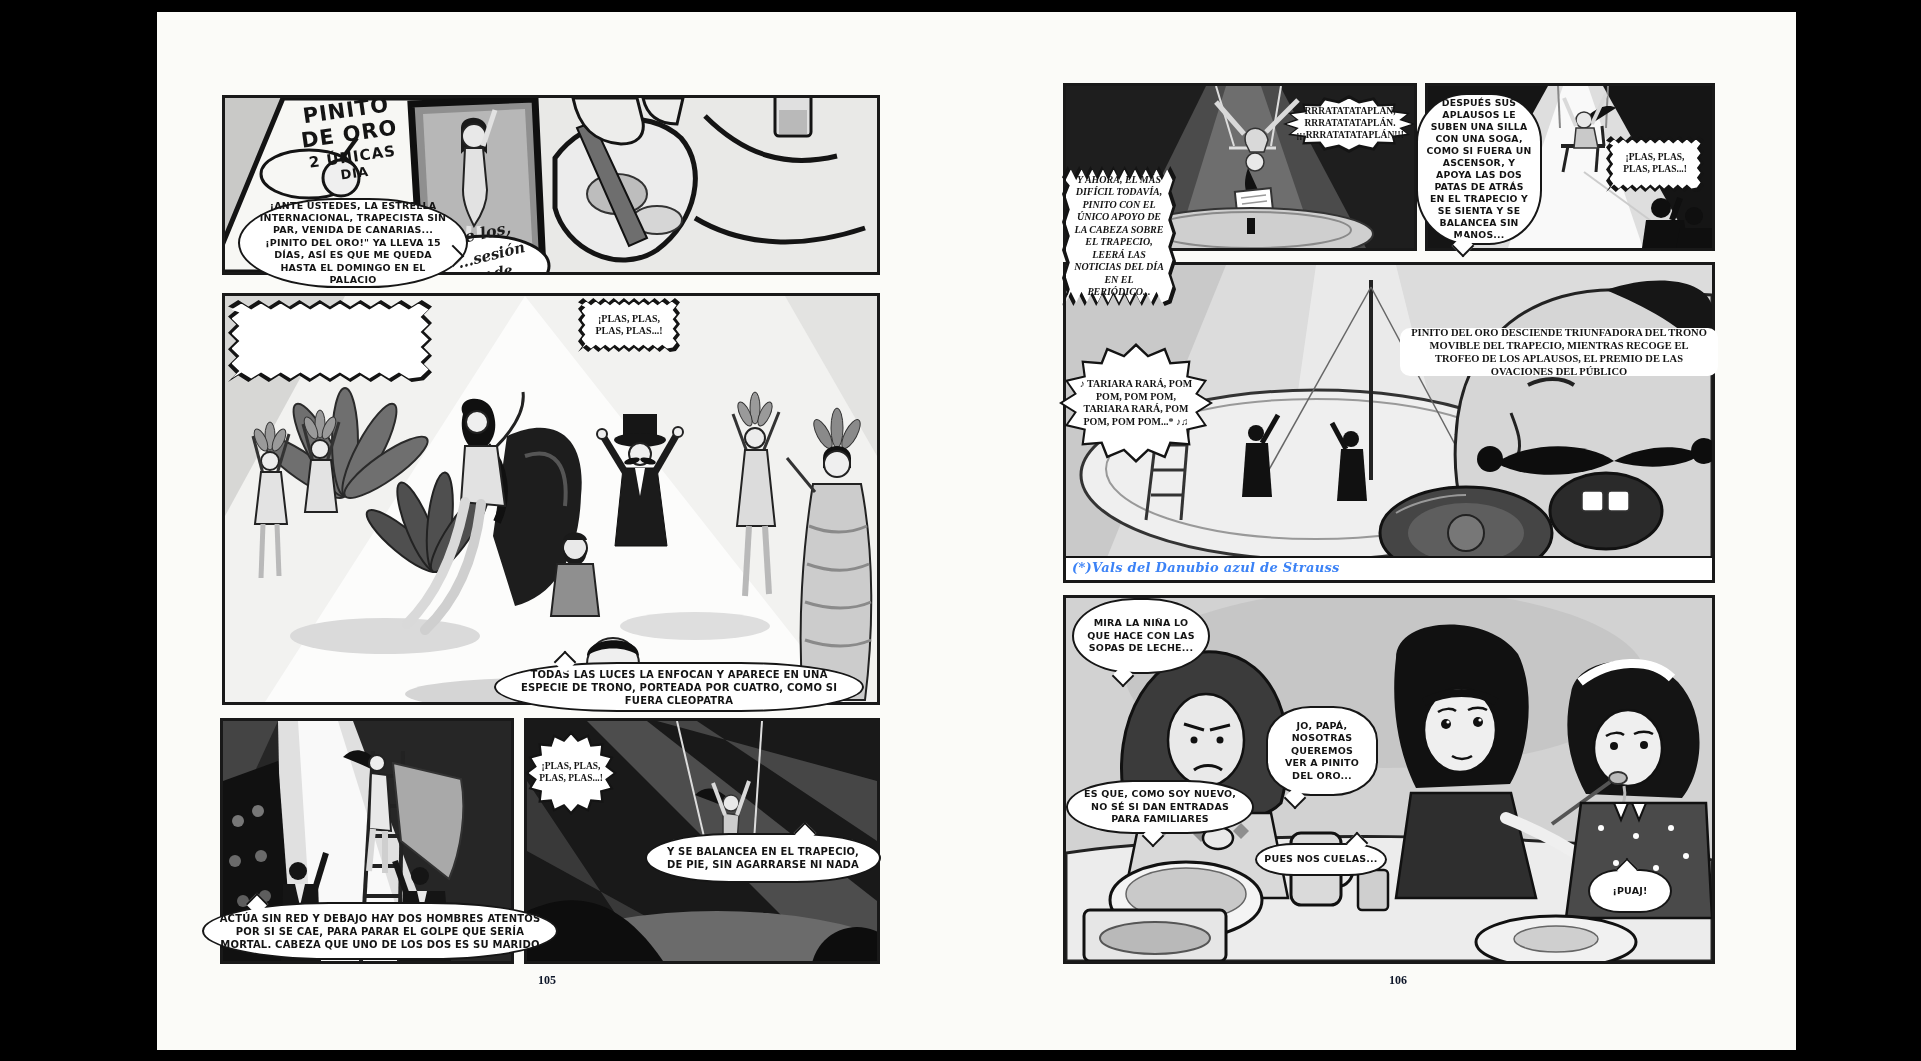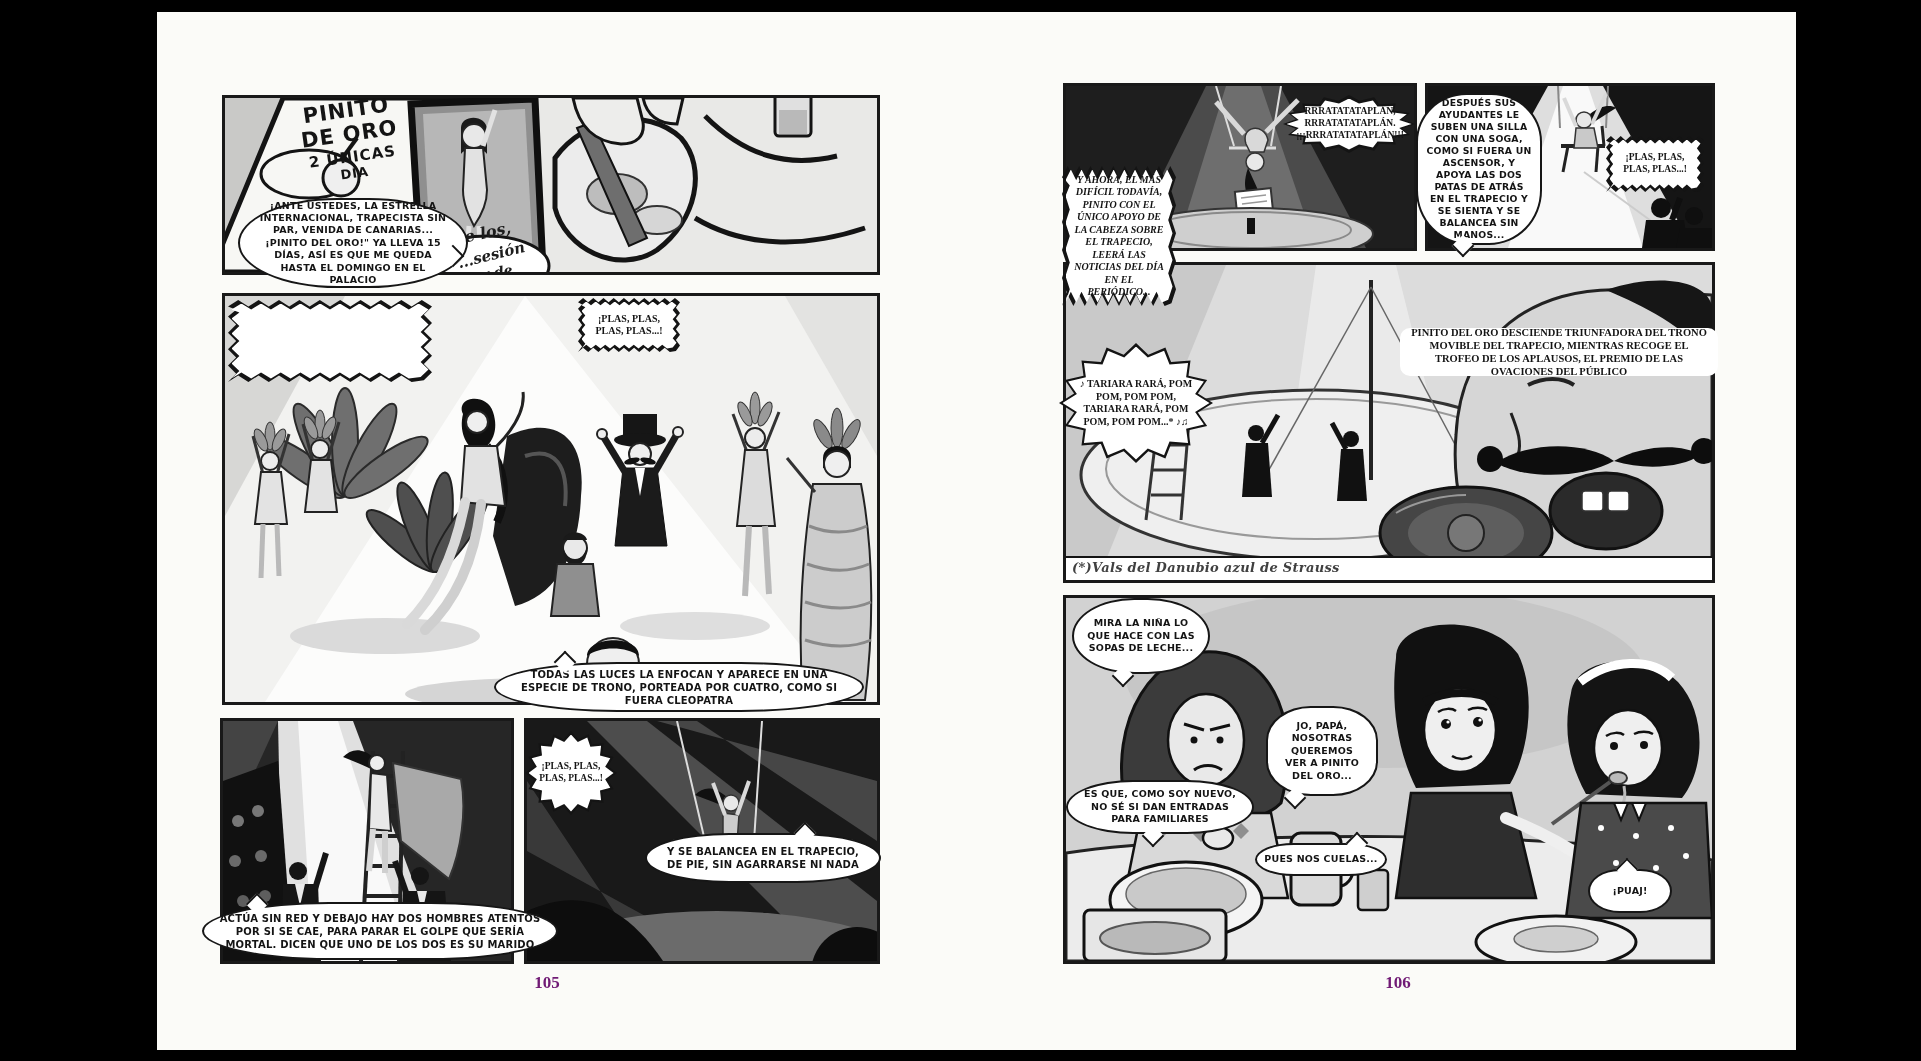--- a/index.html
+++ b/index.html
@@ -11,25 +11,25 @@
           text-align:center;padding:6px 12px;box-sizing:border-box;z-index:5;}
   .ctext{font-family:"DejaVu Sans",sans-serif;font-weight:700;font-size:10px;line-height:1.3;color:#141414;letter-spacing:.2px;}
   .stext{font-family:"Liberation Serif",serif;font-weight:700;font-size:11.5px;line-height:1.25;color:#141414;}
   .burst{position:absolute;z-index:5;}
   .burst .bo{position:absolute;inset:0;background:#141414;}
   .burst .bi{position:absolute;inset:3.5px;background:#fff;}
   .burst .bt{position:absolute;inset:15%;display:flex;align-items:center;justify-content:flex-start;text-align:center;}
   .clip-burst{clip-path:polygon(100% 50%,90.2% 58%,96.2% 69.1%,84.1% 72.8%,85.4% 85.4%,72.8% 84.1%,69.1% 96.2%,58% 90.2%,50% 100%,42% 90.2%,30.9% 96.2%,27.2% 84.1%,14.6% 85.4%,15.9% 72.8%,3.8% 69.1%,9.8% 58%,0% 50%,9.8% 42%,3.8% 30.9%,15.9% 27.2%,14.6% 14.6%,27.2% 15.9%,30.9% 3.8%,42% 9.8%,50% 0%,58% 9.8%,69.1% 3.8%,72.8% 15.9%,85.4% 14.6%,84.1% 27.2%,96.2% 30.9%,90.2% 42%);}
   .clip-saw{clip-path:polygon(0% 8%,5% 0%,10% 8%,15% 0%,20% 8%,25% 0%,30% 8%,35% 0%,40% 8%,45% 0%,50% 8%,55% 0%,60% 8%,65% 0%,70% 8%,75% 0%,80% 8%,85% 0%,90% 8%,95% 0%,100% 8%,96% 18%,100% 28%,96% 38%,100% 48%,96% 58%,100% 68%,96% 78%,100% 88%,96% 98%,90% 100%,85% 92%,80% 100%,75% 92%,70% 100%,65% 92%,60% 100%,55% 92%,50% 100%,45% 92%,40% 100%,35% 92%,30% 100%,25% 92%,20% 100%,15% 92%,10% 100%,5% 92%,0% 100%,4% 90%,0% 80%,4% 70%,0% 60%,4% 50%,0% 40%,4% 30%,0% 20%,4% 12%);}
   .tail{position:absolute;width:14px;height:14px;background:#fff;border:2.5px solid #141414;border-top:none;border-left:none;z-index:6;}
-  .pagenum{position:absolute;width:120px;text-align:center;font-family:"Liberation Serif",serif;font-weight:700;font-size:17px;color:#701a75;z-index:3;}
+  .pagenum{position:absolute;width:120px;text-align:center;font-family:"Liberation Serif",serif;font-weight:700;font-size:12px;color:#0f172a;z-index:3;}
   .poster-text{position:absolute;transform:rotate(-8deg);text-align:center;color:#141414;font-weight:700;z-index:2;letter-spacing:1px;}
   .hand{position:absolute;font-family:"DejaVu Serif",serif;font-style:italic;font-weight:700;color:#1d1d1d;z-index:3;}
   .footnote{position:absolute;left:0;right:0;bottom:0;height:20px;background:#fff;border-top:2.5px solid #141414;
-            font-family:"DejaVu Serif",serif;font-style:italic;font-weight:700;font-size:13px;color:#404040;
+            font-family:"DejaVu Serif",serif;font-style:italic;font-weight:700;font-size:13px;color:#3b82f6;
             padding:2px 0 0 6px;z-index:4;letter-spacing:.3px;}
   .floatcap{position:absolute;background:#fff;border-radius:10px;display:flex;align-items:center;justify-content:center;text-align:center;z-index:5;padding:4px 10px;box-sizing:border-box;}
 </style>
 </head>
 <body>
 
 <div class="stage">
  <div class="spread">
 
   <div class="panel" style="left:65px;top:83px;width:658px;height:180px;">
@@ -270,21 +270,21 @@
     <div class="bt" style="inset:12% 8%;">
           <span class="stext" style="font-size:10px;">¡PLAS, PLAS, PLAS, PLAS...!</span>
         </div>
   </div>
   <div class="bubble" style="left:337px;top:650px;width:370px;height:50px;border-radius:50%/75%;">
     <span class="ctext">TODAS LAS LUCES LA ENFOCAN Y APARECE EN UNA ESPECIE DE TRONO, PORTEADA POR CUATRO, COMO SI FUERA CLEOPATRA</span>
   </div>
   <div class="tail" style="left:400px;top:642px;transform:rotate(-135deg);"></div>
 
   <div class="bubble" style="left:45px;top:890px;width:356px;height:58px;border-radius:50%/70%;">
-    <span class="ctext">ACTÚA SIN RED Y DEBAJO HAY DOS HOMBRES ATENTOS POR SI SE CAE, PARA PARAR EL GOLPE QUE SERÍA MORTAL. DICEN QUE UNO DE LOS DOS ES SU MARIDO</span>
+    <span class="ctext">ACTÚA SIN RED Y DEBAJO HAY DOS HOMBRES ATENTOS POR SI SE CAE, PARA PARAR EL GOLPE QUE SERÍA MORTAL. CABEZA QUE UNO DE LOS DOS ES SU MARIDO</span>
   </div>
   <div class="tail" style="left:92px;top:884px;transform:rotate(-135deg);"></div>
 
   <div class="burst" style="left:368px;top:719px;width:92px;height:84px;">
     <div class="bo clip-burst"></div>
         <div class="bi clip-burst"></div>
     <div class="bt" style="inset:18% 14%;">
           <span class="stext" style="font-size:9.5px;">¡PLAS, PLAS, PLAS, PLAS...!</span>
         </div>
   </div>
@@ -479,21 +479,21 @@
   </div>
   <div class="burst" style="left:905px;top:154px;width:114px;height:140px;font-style:italic;">
     <div class="bo clip-saw"></div>
         <div class="bi clip-saw"></div>
     <div class="bt" style="inset:9% 9%;">
           <span class="stext" style="font-size:10px;">Y AHORA, EL MÁS DIFÍCIL TODAVÍA, PINITO CON EL ÚNICO APOYO DE LA CABEZA SOBRE EL TRAPECIO, LEERÁ LAS NOTICIAS DEL DÍA EN EL PERIÓDICO...</span>
         </div>
   </div>
 
   <div class="bubble" style="left:1259px;top:81px;width:126px;height:152px;border-radius:40% 40% 42% 42%/32% 32% 36% 36%;padding:6px 8px;">
-    <span class="ctext" style="font-size:9.3px;">DESPUÉS SUS AYUDANTES LE SUBEN UNA SILLA CON UNA SOGA, COMO SI FUERA UN ASCENSOR, Y APOYA LAS DOS PATAS DE ATRÁS EN EL TRAPECIO Y SE SIENTA Y SE BALANCEA SIN MANOS...</span>
+    <span class="ctext" style="font-size:9.3px;">DESPUÉS SUS APLAUSOS LE SUBEN UNA SILLA CON UNA SOGA, COMO SI FUERA UN ASCENSOR, Y APOYA LAS DOS PATAS DE ATRÁS EN EL TRAPECIO Y SE SIENTA Y SE BALANCEA SIN MANOS...</span>
   </div>
   <div class="tail" style="left:1298px;top:226px;transform:rotate(45deg);"></div>
   <div class="burst" style="left:1449px;top:124px;width:98px;height:56px;">
     <div class="bo clip-saw"></div>
         <div class="bi clip-saw"></div>
     <div class="bt" style="inset:12% 8%;">
           <span class="stext" style="font-size:9.5px;">¡PLAS, PLAS, PLAS, PLAS...!</span>
         </div>
   </div>
 

